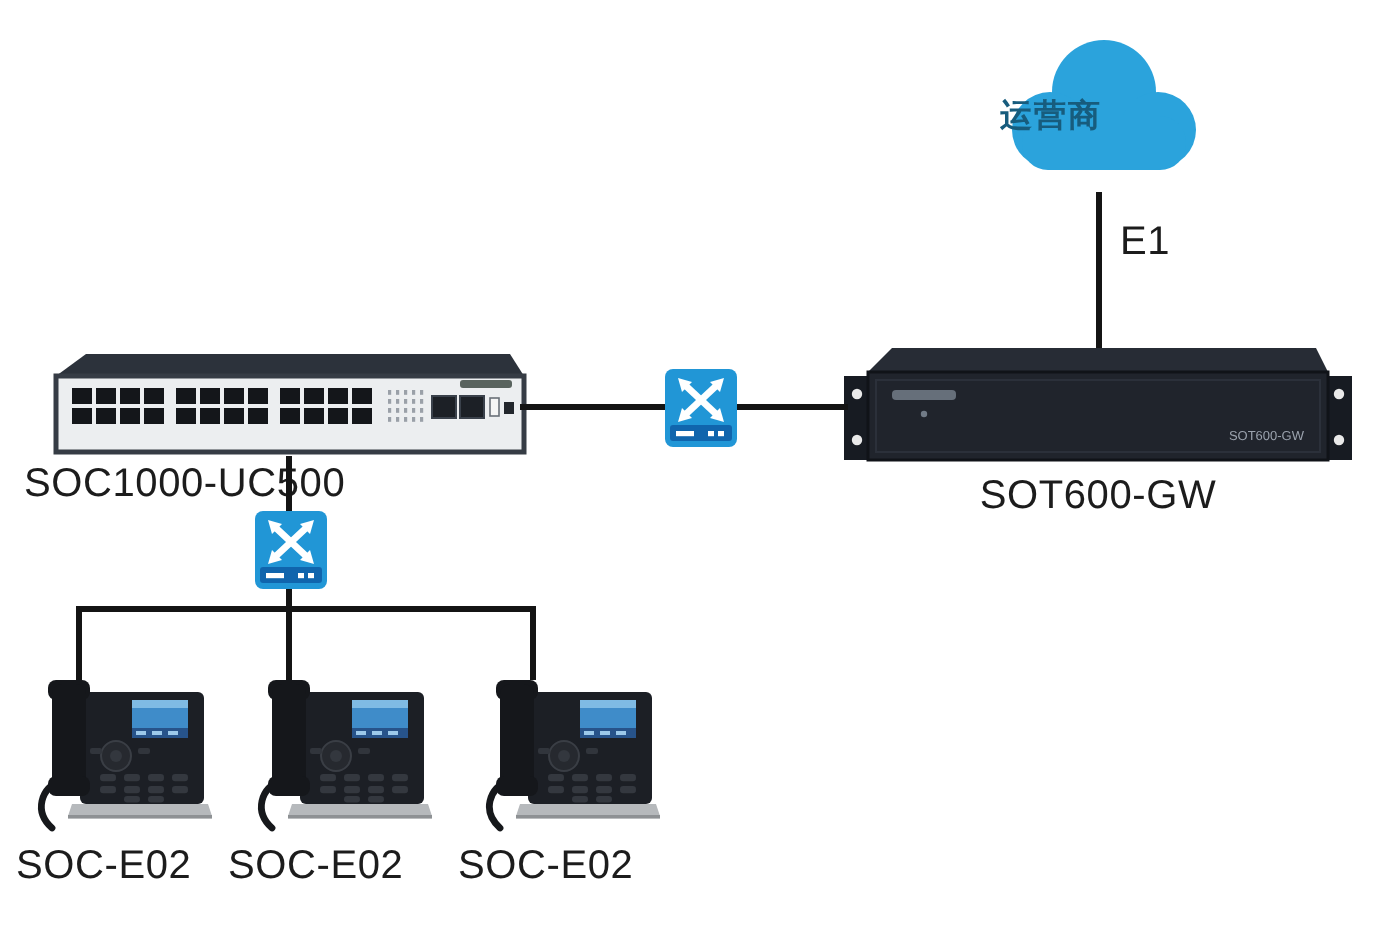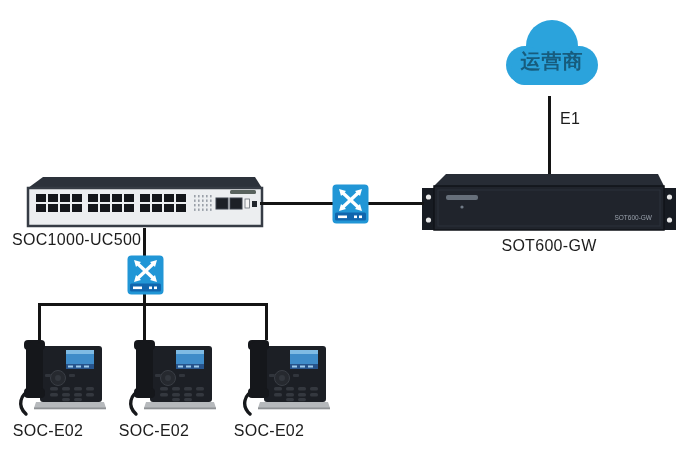--- a/index.html
+++ b/index.html
@@ -10,29 +10,29 @@
     --line:#141414;
     --label:#1c1c1c;
   }
   html,body{margin:0;padding:0;background:#ffffff;}
   #stage{
     position:relative;width:697px;height:468px;background:#ffffff;overflow:hidden;
     font-family:"Liberation Sans","DejaVu Sans",sans-serif;color:var(--label);
   }
   .abs{position:absolute;}
   .lbl{
-    position:absolute;font-size:16px;letter-spacing:.3px;color:var(--label);
+    position:absolute;font-size:20px;letter-spacing:.3px;color:var(--label);
     white-space:nowrap;
   }
   .lbl.center{text-align:center;}
   .hline{position:absolute;height:3px;background:var(--line);}
   .vline{position:absolute;width:3px;background:var(--line);}
   .cloud-label{
-    position:absolute;font-size:20px;font-weight:bold;color:var(--cloud-text);
-    text-align:center;letter-spacing:1px;
+    position:absolute;font-size:16px;font-weight:bold;color:var(--cloud-text);
+    letter-spacing:1px;
   }
 </style>
 </head>
 <body>
 
 <div id="stage">
 
   <svg class="abs" style="left:500px;top:14px;" width="104" height="84" viewBox="0 0 104 84">
     <g style="fill:var(--cloud-fill)">
       <circle cx="52" cy="32" r="26"></circle>

